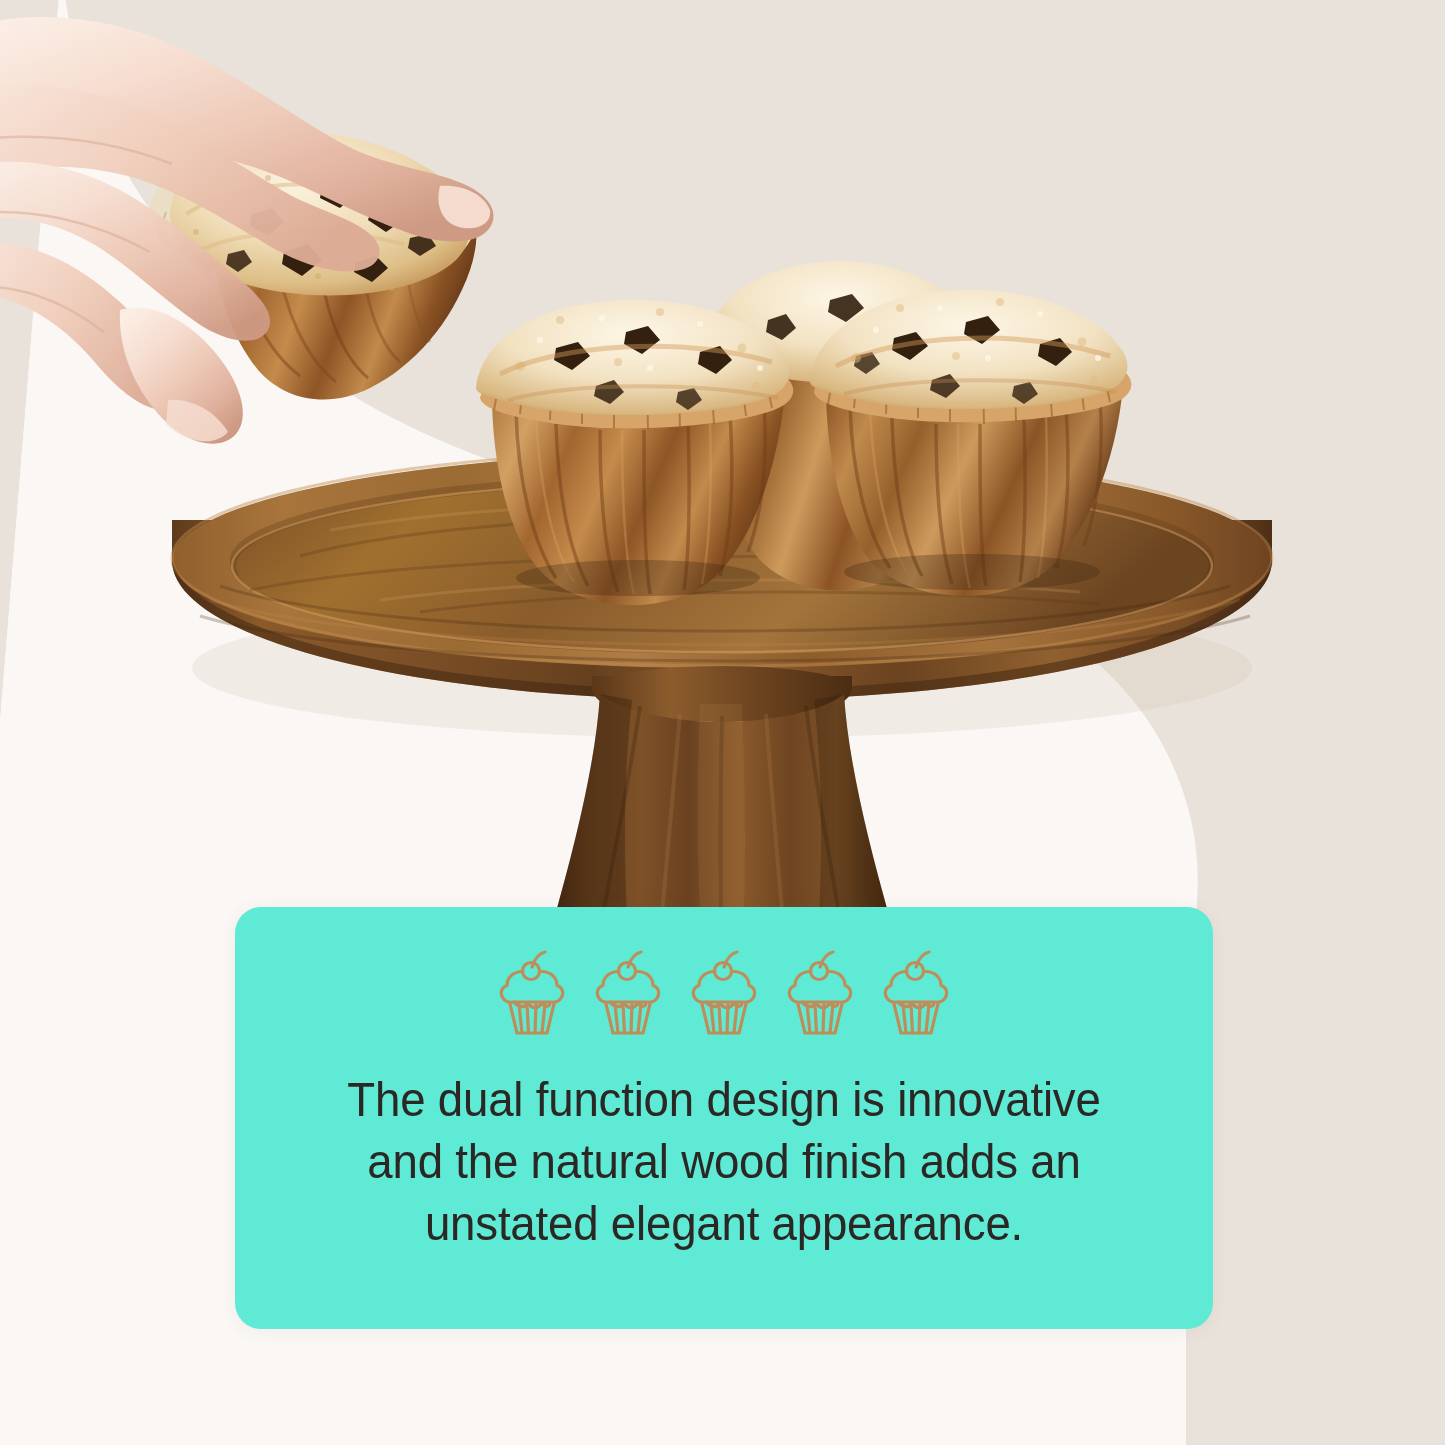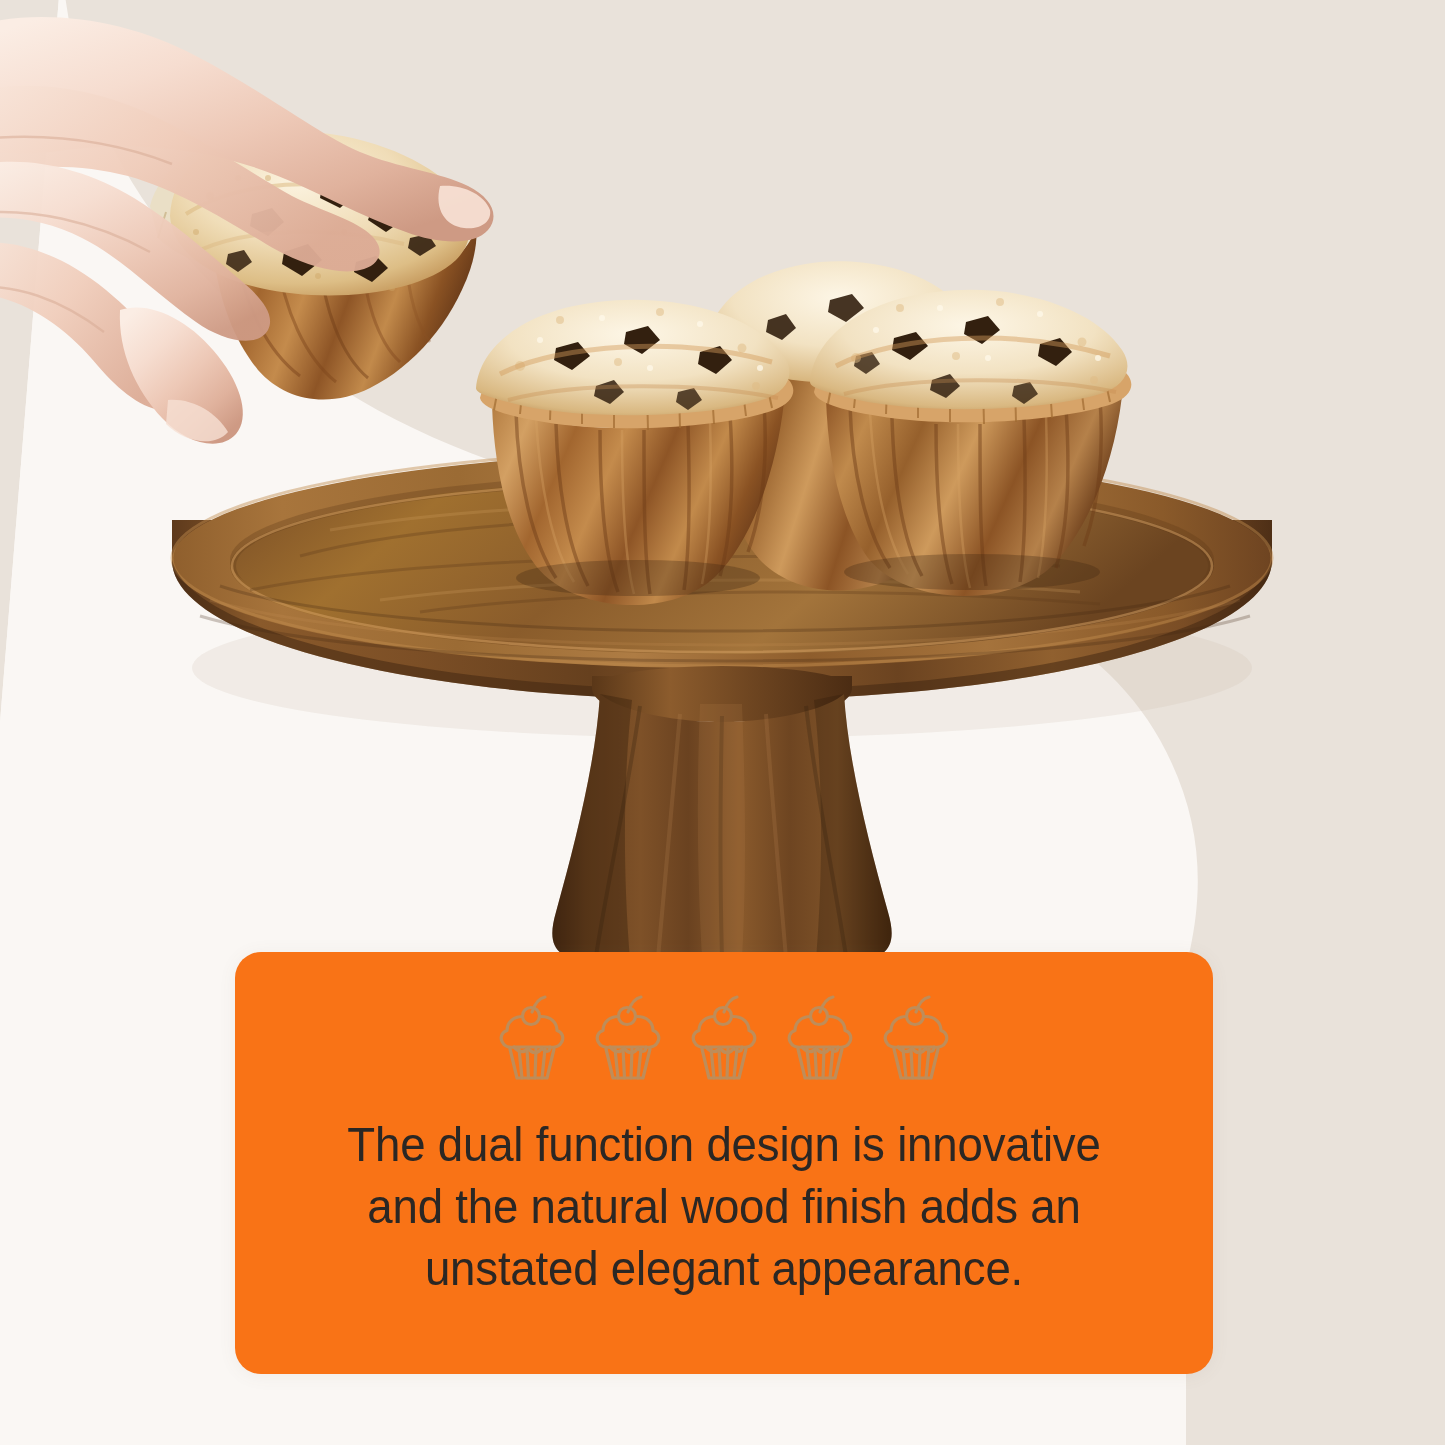--- a/index.html
+++ b/index.html
@@ -11,22 +11,22 @@
   .stage{position:relative;width:1445px;height:1445px;background:#e9e2da;overflow:hidden;}
 
   
   .blob{position:absolute;left:0;top:0;width:1445px;height:1445px;}
 
   
   .scene{position:absolute;left:0;top:0;width:1445px;height:960px;}
 
   
   .card{
-    position:absolute;left:235px;top:952px;width:978px;height:422px;
-    background:#f97316;border-radius:26px;
+    position:absolute;left:235px;top:907px;width:978px;height:422px;
+    background:#5eead4;border-radius:26px;
     box-shadow:0 2px 18px rgba(120,100,80,.07);
   }
   .ratings{
     position:absolute;left:0;top:40px;width:100%;
     display:flex;justify-content:center;align-items:flex-end;gap:28px;
   }
   .cupcake{display:block;}
   .quote{
     position:absolute;left:28px;right:28px;top:162px;
     text-align:center;

